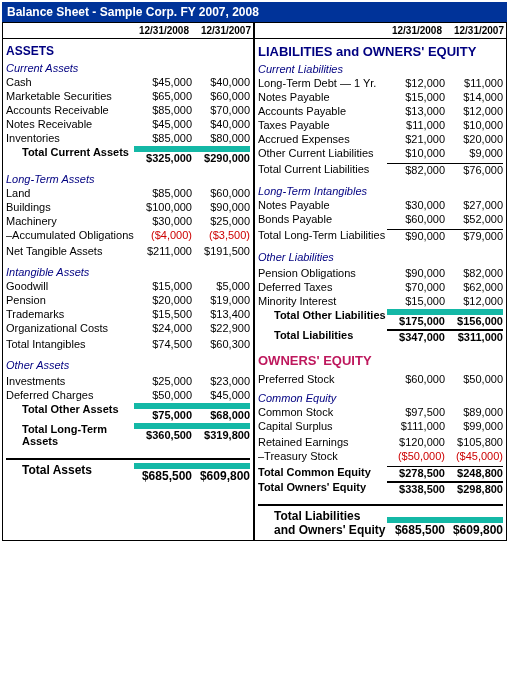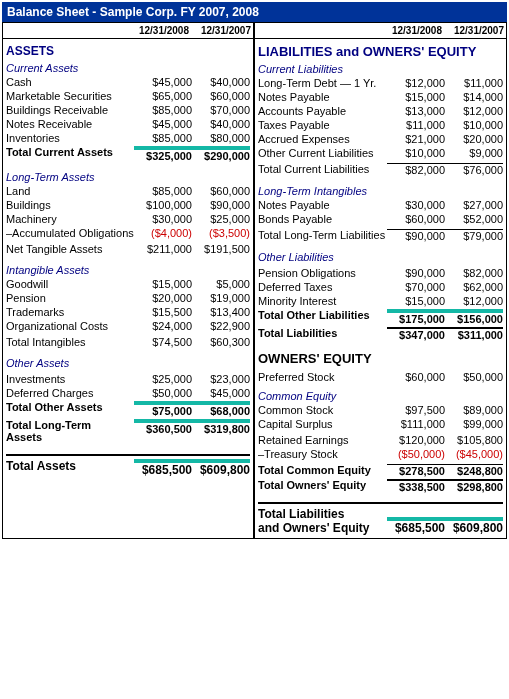--- a/index.html
+++ b/index.html
@@ -71,39 +71,40 @@
       color: #000;
     }
     .val.red {
       color: #cc0000;
     }
     .total-row {
       display: flex;
       justify-content: space-between;
       padding: 1px 0;
       font-weight: bold;
+      margin-left: 16px;
     }
     .total-row .row-label {
       font-weight: bold;
     }
     .total-row .val {
-      border-top: 4px solid #14b8a6;
+      border-top: 6px solid #14b8a6;
     }
     .spacer { height: 4px; }
     .small-spacer { height: 2px; }
     .right-section-header {
       font-size: 13px;
       font-weight: bold;
       color: #000080;
       margin: 3px 0 2px 0;
     }
     .owners-equity-title {
       font-size: 13px;
       font-weight: bold;
-      color: #000000;
+      color: #be185d;
       margin: 5px 0 2px 0;
     }
   </style>
 </head>
 <body>
 
 <div class="page">
 
   <div class="header">
     <span>Balance Sheet  -  Sample Corp.   FY 2007, 2008</span>
@@ -134,21 +135,21 @@
           </div>
       </div>
       <div class="data-row">
         <span class="row-label">Marketable Securities</span>
         <div class="row-values">
             <span class="val">$65,000</span>
             <span class="val">$60,000</span>
           </div>
       </div>
       <div class="data-row">
-        <span class="row-label">Buildings Receivable</span>
+        <span class="row-label">Accounts Receivable</span>
         <div class="row-values">
             <span class="val">$85,000</span>
             <span class="val">$70,000</span>
           </div>
       </div>
       <div class="data-row">
         <span class="row-label">Notes Receivable</span>
         <div class="row-values">
             <span class="val">$45,000</span>
             <span class="val">$40,000</span>

